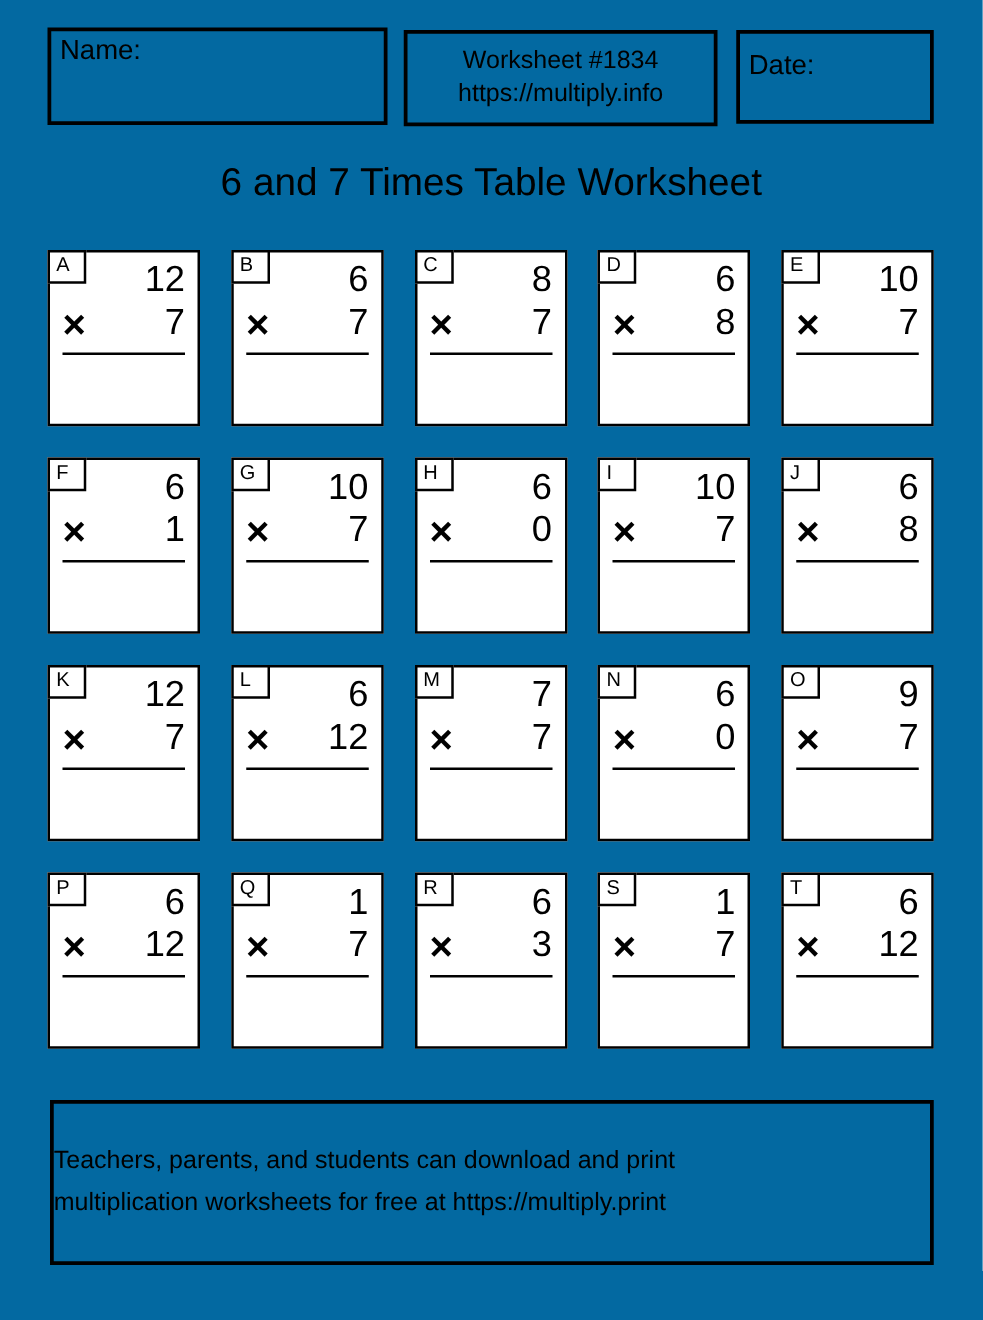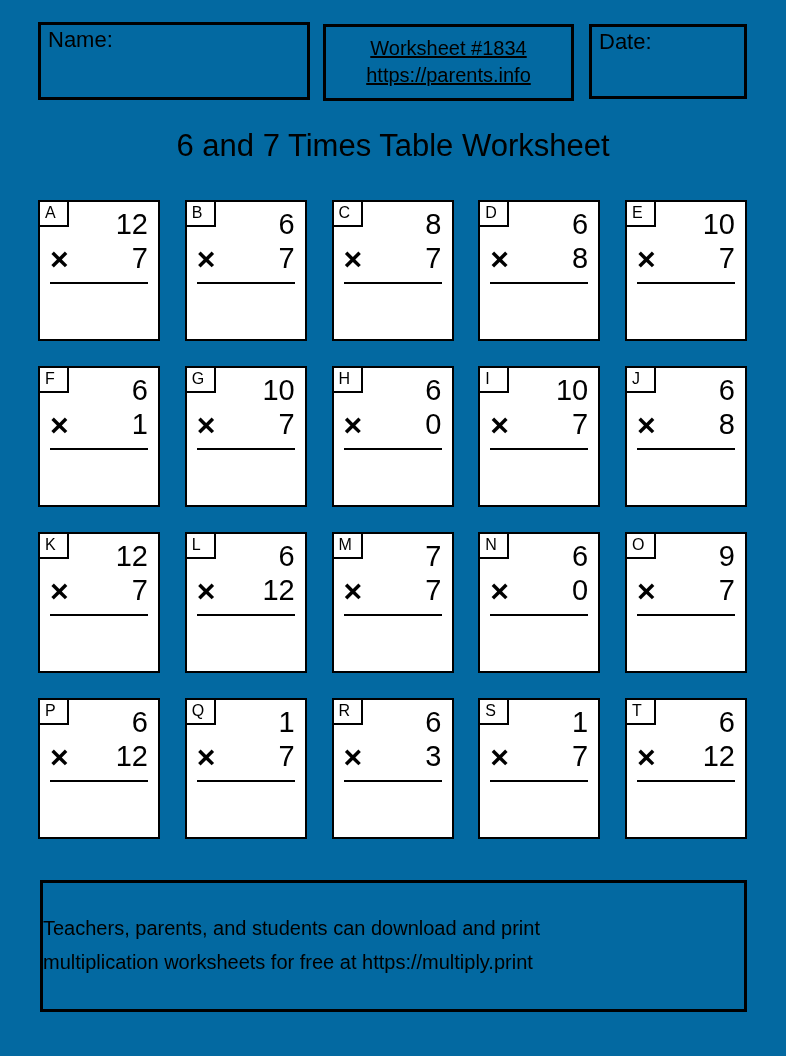--- a/index.html
+++ b/index.html
@@ -14,25 +14,25 @@
   .page { position: absolute; inset: 0; background: #0369a1; }
 
   
   .name-box {
     position: absolute; left: 38px; top: 22px; width: 272px; height: 78px;
     border: 3px solid #000; padding: 2px 0 0 7px; font-size: 22px;
   }
   .worksheet-box {
     position: absolute; left: 323px; top: 24px; width: 251px; height: 77px;
     border: 3px solid #000; text-align: center; font-size: 20px;
-    line-height: 27px; padding-top: 8px; text-decoration: underline;
+    line-height: 27px; padding-top: 8px;
   }
   .date-box {
     position: absolute; left: 589px; top: 24px; width: 158px; height: 75px;
-    border: 3px solid #000; padding: 2px 0 0 7px; font-size: 22px;
+    border: 3px solid #000; padding: 12px 0 0 7px; font-size: 22px;
   }
 
   
   .title {
     position: absolute; left: 0; top: 128px; width: 786px;
     text-align: center; font-size: 31px; line-height: 36px;
   }
 
   
   .grid {
@@ -83,21 +83,21 @@
 <body>
 
 <div class="page">
 
   <div class="name-box">
     <span>Name:</span>
   </div>
 
   <div class="worksheet-box">
     <div>Worksheet #1834</div>
-    <div>https://parents.info</div>
+    <div>https://multiply.info</div>
   </div>
 
   <div class="date-box">
     <span>Date:</span>
   </div>
 
   <div class="title">6 and 7 Times Table Worksheet</div>
 
   <div class="grid" id="problems-grid">
   <div class="problem">

